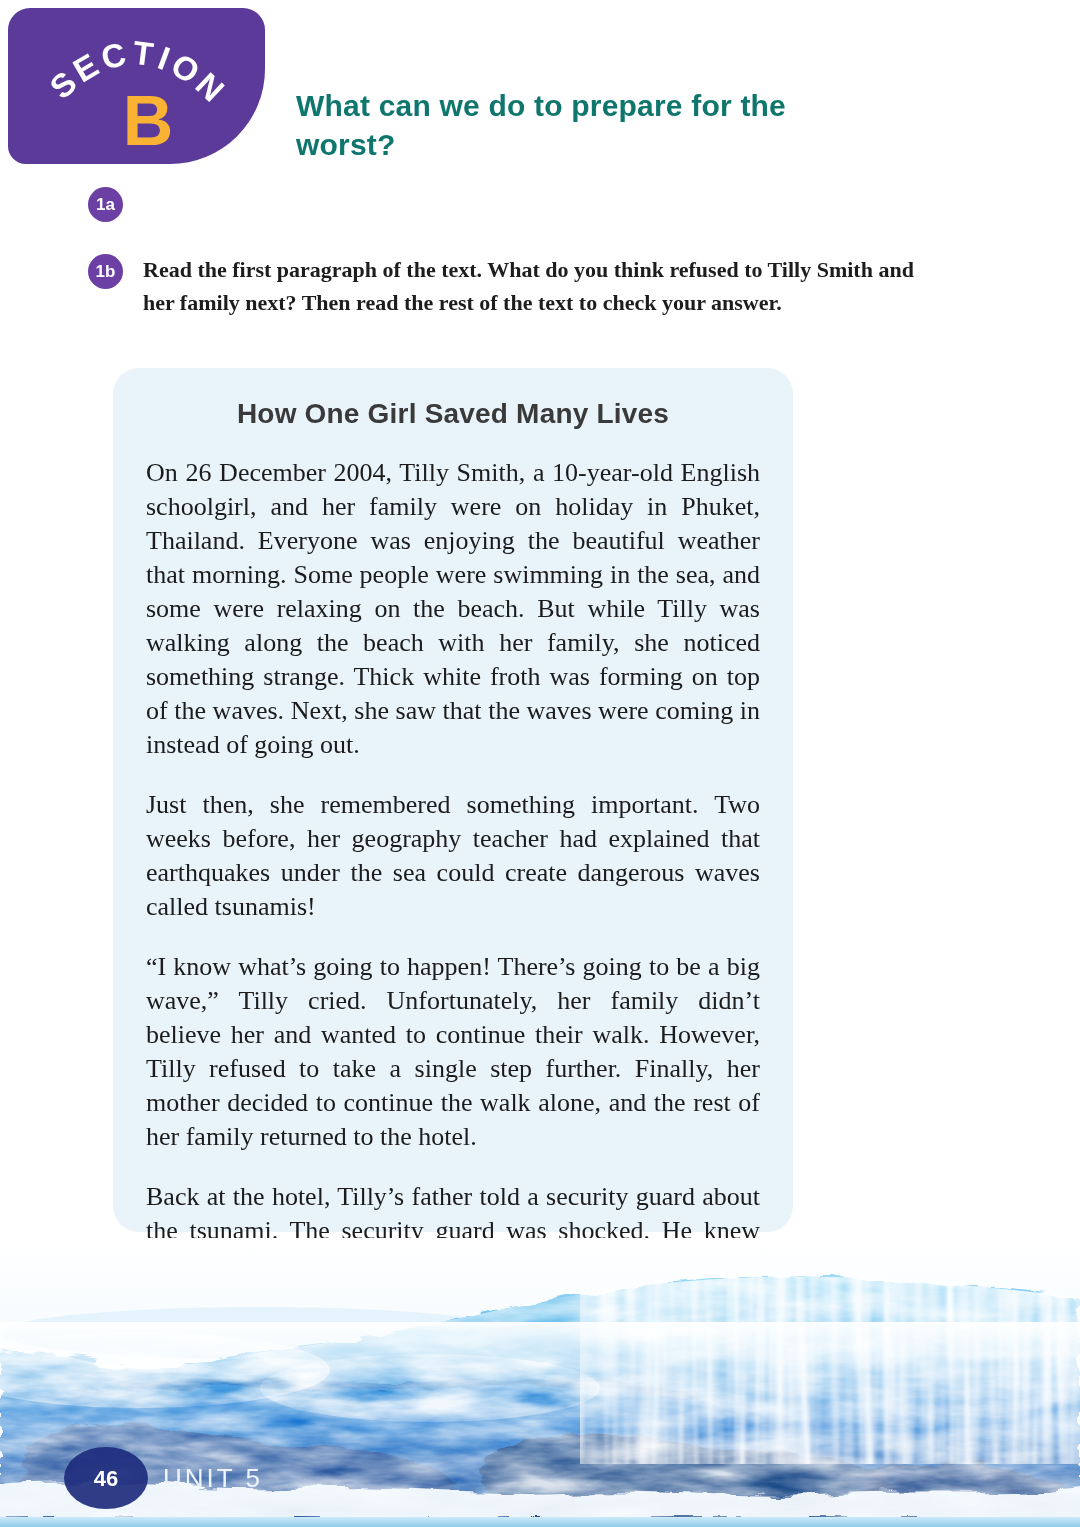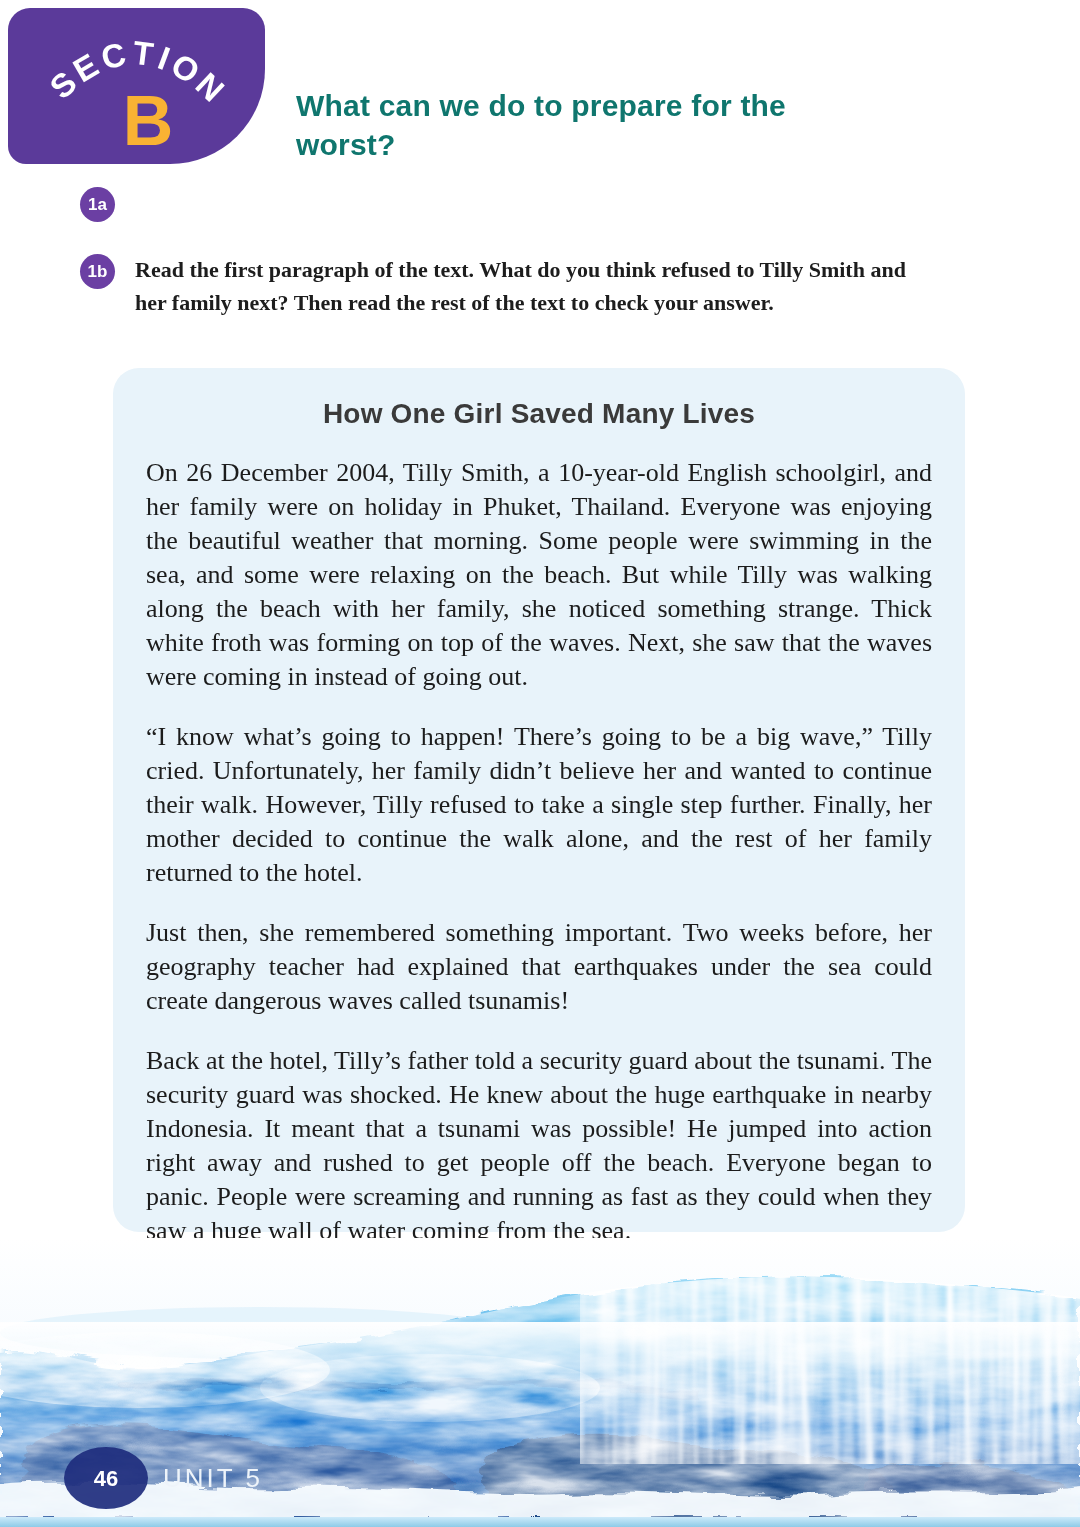--- a/index.html
+++ b/index.html
@@ -12,35 +12,35 @@
     position:absolute;left:8px;top:8px;width:257px;height:156px;
     background:#5b3a9a;border-radius:22px 22px 95px 18px;
   }
   
   .page-heading{
     position:absolute;left:296px;top:66px;width:590px;
     color:#0f766e;font-size:30px;line-height:39px;font-weight:bold;
     letter-spacing:.2px;
   }
   
-  .task-row{position:absolute;left:80px;width:860px;display:flex;gap:20px;align-items:flex-start;}
+  .task-row{position:absolute;left:88px;width:860px;display:flex;gap:20px;align-items:flex-start;}
   .task-row.t1{top:186px;}
   .task-row.t2{top:253px;}
   .task-badge{
     flex:0 0 auto;width:35px;height:35px;border-radius:50%;
     background:#6b3fa3;color:#fff;font-weight:bold;font-size:17px;
     display:flex;align-items:center;justify-content:center;margin-top:1px;
   }
   .task-text{
     font-family:"Liberation Serif",serif;font-weight:bold;
     font-size:22px;line-height:33px;color:#1d1d1d;width:800px;
   }
   
   .reading-card{
-    position:absolute;left:113px;top:368px;width:852px;height:864px;
+    position:absolute;left:113px;top:368px;width:680px;height:864px;
     background:#e8f3fa;border-radius:26px;box-sizing:border-box;
     padding:28px 33px 20px 33px;
   }
   .reading-title{
     text-align:center;font-weight:bold;font-size:28px;color:#3a3a3a;
     margin:2px 0 26px 0;letter-spacing:.2px;
   }
   .reading-paragraph{
     font-family:"Liberation Serif",serif;font-size:26px;line-height:34px;
     color:#1c1c1c;text-align:justify;margin:8px 0 26px 0;
@@ -70,22 +70,22 @@
 </div>
 
 <div class="task-row t2">
   <div class="task-badge">1b</div>
   <div class="task-text">Read the first paragraph of the text. What do you think refused to Tilly Smith and her family next? Then read the rest of the text to check your answer.</div>
 </div>
 
 <div class="reading-card">
   <div class="reading-title">How One Girl Saved Many Lives</div>
   <p class="reading-paragraph">On 26 December 2004, Tilly Smith, a 10-year-old English schoolgirl, and her family were on holiday in Phuket, Thailand. Everyone was enjoying the beautiful weather that morning. Some people were swimming in the sea, and some were relaxing on the beach. But while Tilly was walking along the beach with her family, she noticed something strange. Thick white froth was forming on top of the waves. Next, she saw that the waves were coming in instead of going out.</p>
+  <p class="reading-paragraph">Just then, she remembered something important. Two weeks before, her geography teacher had explained that earthquakes under the sea could create dangerous waves called tsunamis!</p>
   <p class="reading-paragraph">“I know what’s going to happen! There’s going to be a big wave,” Tilly cried. Unfortunately, her family didn’t believe her and wanted to continue their walk. However, Tilly refused to take a single step further. Finally, her mother decided to continue the walk alone, and the rest of her family returned to the hotel.</p>
-  <p class="reading-paragraph">Just then, she remembered something important. Two weeks before, her geography teacher had explained that earthquakes under the sea could create dangerous waves called tsunamis!</p>
   <p class="reading-paragraph">Back at the hotel, Tilly’s father told a security guard about the tsunami. The security guard was shocked. He knew about the huge earthquake in nearby Indonesia. It meant that a tsunami was possible! He jumped into action right away and rushed to get people off the beach. Everyone began to panic. People were screaming and running as fast as they could when they saw a huge wall of water coming from the sea.</p>
 </div>
 
 <svg class="wave-footer" viewBox="0 0 1080 289" preserveAspectRatio="none">
   <defs>
     <linearGradient id="skyG" x1="0" y1="0" x2="0" y2="1">
       <stop offset="0" stop-color="#ffffff"></stop>
       <stop offset="0.55" stop-color="#f2f9fe"></stop>
       <stop offset="1" stop-color="#dceefb"></stop>
     </linearGradient>

